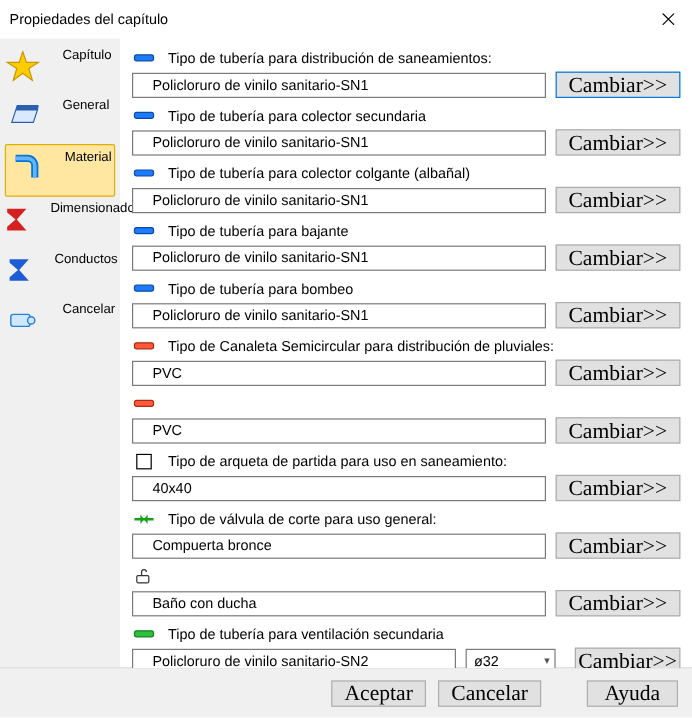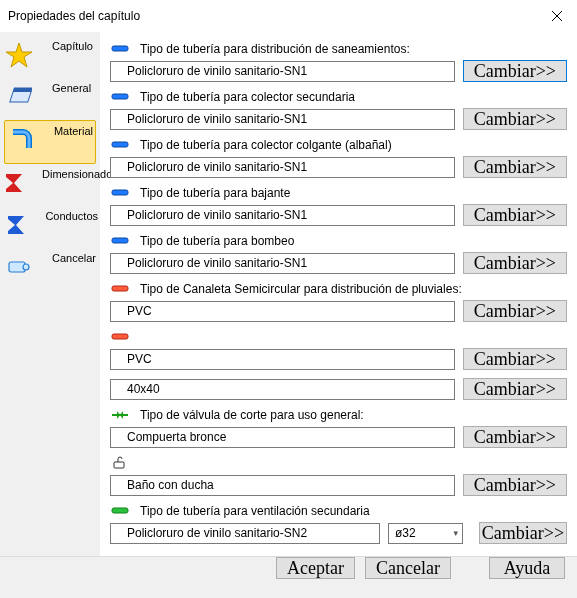--- a/index.html
+++ b/index.html
@@ -124,20 +124,21 @@
     font-family: Liberation Serif, serif;
   }
   .btn.accent {
     border: 1px solid #0078d7;
   }
   .footer {
     height: 42px;
     border-top: 1px solid #dcdcdc;
     background: #f0f0f0;
     display: flex;
+    align-items: center;
     justify-content: flex-end;
     gap: 10px;
     padding: 0 12px;
   }
   .footer .btn { min-width: 76px; background: #e1e1e1; }
   .footer .gap { width: 18px; }
   .spacer { flex: 1; }
 </style>
 </head>
 <body>
@@ -320,20 +321,28 @@
         </span>
       </div>
       <div class="row-input">
         <div class="val">
           <span>PVC</span>
         </div>
         <div class="btn">
           <span>Cambiar&gt;&gt;</span>
         </div>
       </div>
+      <div class="row-label">
+        <span class="glyph">
+          <svg width="14" height="14">
+            <rect x="1" y="1" width="12" height="12" fill="none" stroke="#000"></rect>
+          </svg>
+        </span>
+        <span class="txt">Tipo de arqueta de partida para uso en saneamiento:</span>
+      </div>
       <div class="row-input">
         <div class="val">
           <span>40x40</span>
         </div>
         <div class="btn">
           <span>Cambiar&gt;&gt;</span>
         </div>
       </div>
       <div class="row-label">
         <span class="glyph">

